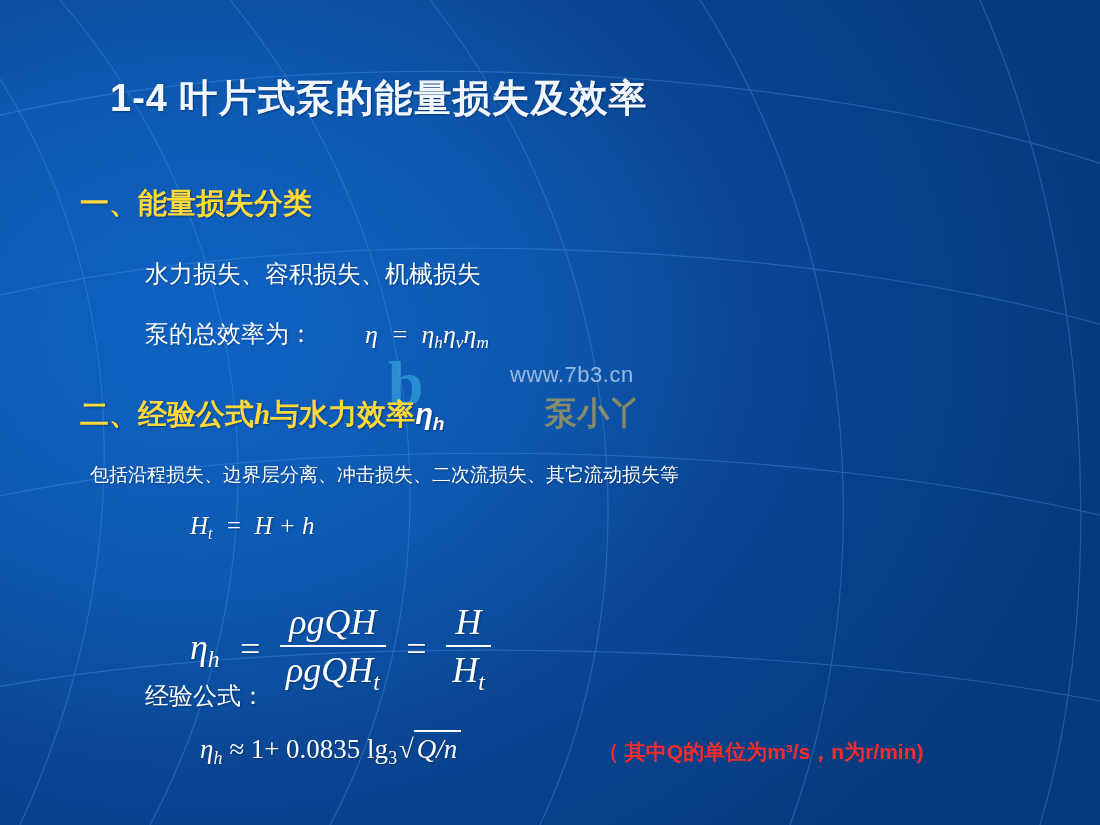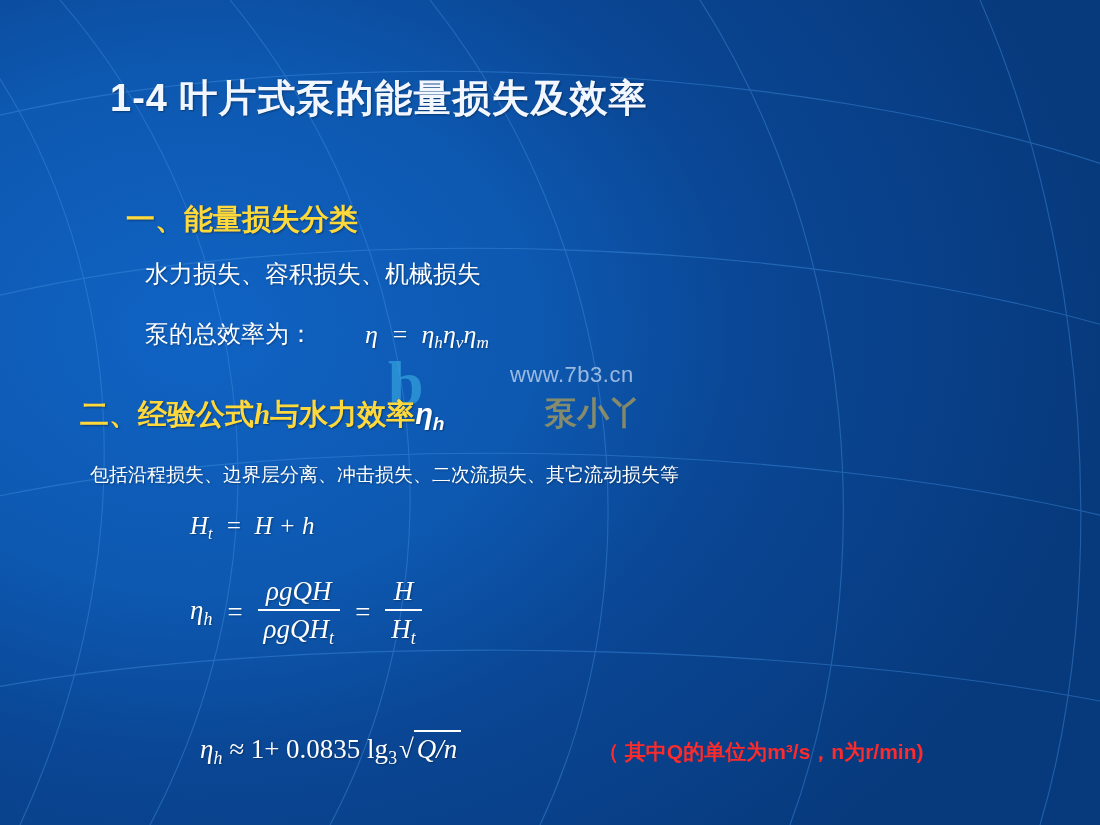--- a/index.html
+++ b/index.html
@@ -146,21 +146,21 @@
       <path d="M 980 0 C 1090 250, 1110 590, 1040 825"></path>
       <path d="M -20 120 C 300 40, 800 60, 1120 170"></path>
       <path d="M -20 300 C 300 220, 800 235, 1120 330"></path>
       <path d="M -20 500 C 300 430, 800 440, 1120 520"></path>
       <path d="M -20 690 C 300 630, 800 640, 1120 705"></path>
     </g>
   </svg>
 
   <div class="title">1-4 叶片式泵的能量损失及效率</div>
 
-  <div class="h-yellow" style="left:80px; top:200px;margin-left:46px;">一、能量损失分类</div>
+  <div class="h-yellow" style="left:80px; top:184px;">一、能量损失分类</div>
 
   <div class="body-text" style="left:145px; top:258px;">水力损失、容积损失、机械损失</div>
 
   <div class="body-text" style="left:145px; top:318px;">泵的总效率为：</div>
   <div class="math" style="left:365px; top:320px; font-size:26px;text-align:center;">
     <span>η</span>
     <span>&nbsp;=&nbsp;</span>
     <span>η<span class="sub">h</span></span><span>η<span class="sub">v</span></span><span>η<span class="sub">m</span></span>
   </div>
 
@@ -173,34 +173,35 @@
   </div>
 
   <div class="body-text" style="left:90px; top:462px; font-size:19px;">包括沿程损失、边界层分离、冲击损失、二次流损失、其它流动损失等</div>
 
   <div class="math" style="left:190px; top:512px; font-size:25px;">
     <span>H<span class="sub">t</span></span>
     <span>&nbsp;=&nbsp;</span>
     <span>H + h</span>
   </div>
 
-  <div class="math" style="left:190px; top:576px; font-size:27px;font-family:Liberation Serif, serif;">
+  <div class="math" style="left:190px; top:602px; font-size:36px;font-family:Liberation Serif, serif;">
     <span class="eqbox">η<span class="sub">h</span></span>
     <span class="eqbox">&nbsp;=&nbsp;</span>
     <span class="frac">
       <span class="num">ρgQH</span>
       <span class="den">ρgQH<span class="sub">t</span></span>
     </span>
     <span class="eqbox">&nbsp;=&nbsp;</span>
     <span class="frac">
       <span class="num">H</span>
       <span class="den">H<span class="sub">t</span></span>
     </span>
   </div>
 
+  <div class="body-text" style="left:145px; top:680px;">经验公式：</div>
 
   <div class="math" style="left:200px; top:730px; font-size:27px;">
     <span>η<span class="sub">h</span></span>
     <span>≈</span>
     <span style="font-style:normal;">1+ 0.0835 lg</span><span class="sub" style="font-style:normal;">3</span><span class="radical">√<span class="rad-body">Q/n</span></span>
   </div>
 
   <div class="red-note" style="left:598px; top:738px;">（ 其中Q的单位为m³/s，n为r/min)</div>
 
 </div>

